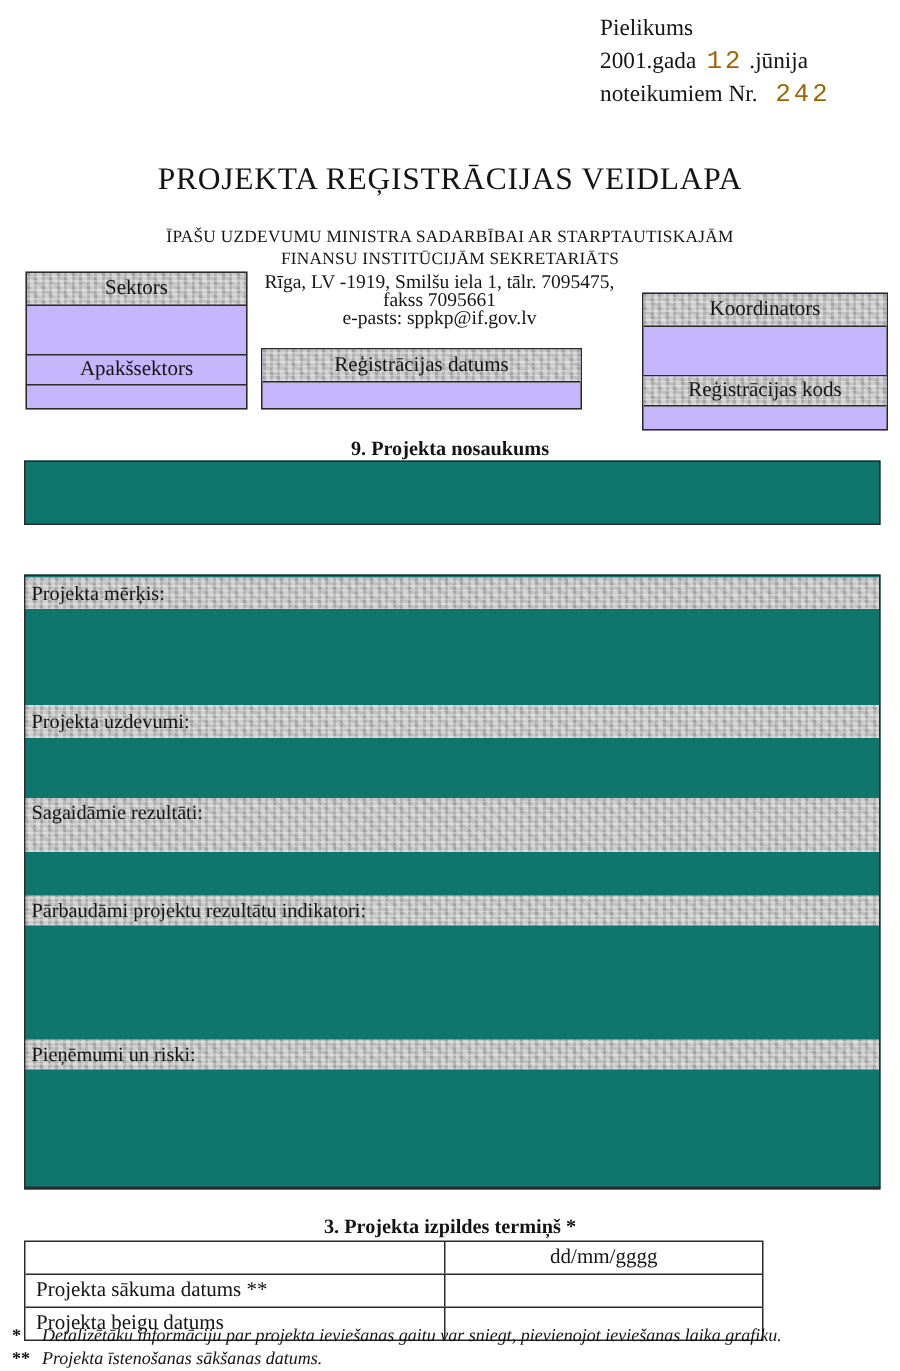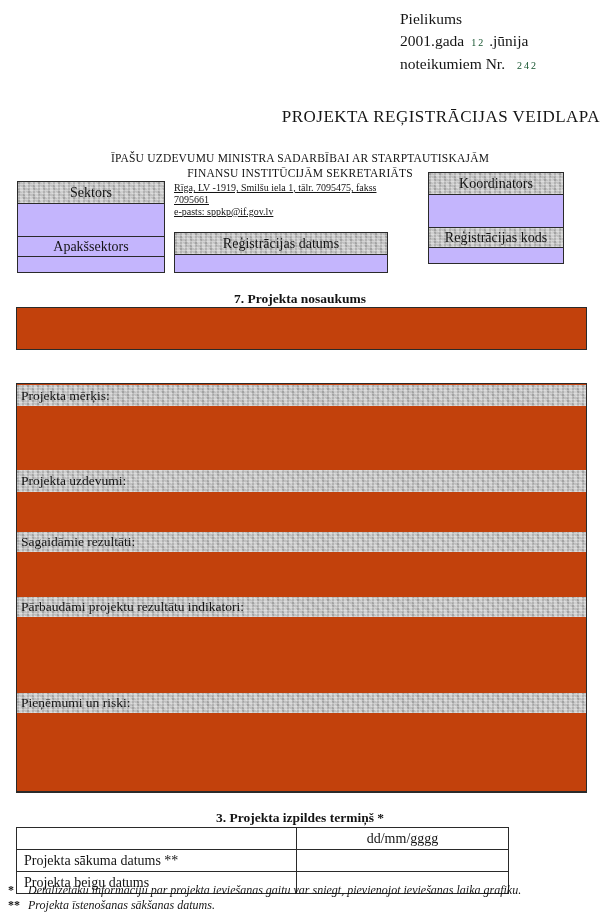--- a/index.html
+++ b/index.html
@@ -11,29 +11,29 @@
     font-family:"Liberation Serif", serif;
     color:#141414;
     overflow:hidden;
   }
   
   .header-note{
     position:absolute;left:400px;top:8px;
     font-size:15.5px;line-height:21.5px;white-space:nowrap;
   }
   .typed{
-    font-family:Liberation Serif, serif;
-    font-size:10px;letter-spacing:2px;color:#14532d;
+    font-family:Liberation Mono, monospace;
+    font-size:17px;letter-spacing:2px;color:#a16207;
   }
   .typed-day{margin:0 4px 0 7px;}
   .typed-nr{margin-left:12px;}
   
   .title{
     position:absolute;top:107px;left:0;width:100%;
-    text-align:right;font-size:17px;letter-spacing:0.5px;
+    text-align:center;font-size:21px;letter-spacing:0.5px;
   }
   .subtitle{
     position:absolute;top:151px;left:0;width:100%;
     text-align:center;font-size:11.5px;line-height:15px;letter-spacing:0.2px;
   }
   
   .shade{
     background-color:#c6c6c6;
     background-image:
       repeating-linear-gradient(0deg, rgba(255,255,255,.30) 0 1px, rgba(0,0,0,0) 1px 3px),
@@ -43,39 +43,39 @@
   
   .regbox{
     position:absolute;border:1.6px solid #2a2a2a;box-sizing:border-box;background:#c4b5fd;
   }
   .regbox .cell{
     box-sizing:border-box;border-bottom:1px solid #2a2a2a;
     font-size:14px;text-align:center;overflow:hidden;
   }
   .regbox .cell.last{border-bottom:none;}
   .box-left{left:17px;top:181px;width:148px;height:92px;}
-  .box-right{left:428px;top:172px;width:136px;height:92px;}
+  .box-right{left:428px;top:195px;width:164px;height:92px;}
   .box-mid{left:174px;top:232px;width:214px;height:41px;}
   .h22{height:22px;line-height:21px;}
   .h33{height:33px;}
   .h20{height:20px;line-height:19px;}
   .h14{height:13px;}
   .h15{height:15px;}
   .contact{
     position:absolute;left:174px;top:182px;width:238px;
-    font-size:10px;line-height:12px;text-decoration:underline;
+    text-align:center;font-size:13px;line-height:12px;
   }
   
   .sec-heading{
     position:absolute;left:0;width:100%;text-align:center;
     font-size:13.5px;font-weight:bold;
   }
   
   .field-box{
-    position:absolute;border:1.6px solid #2a2a2a;box-sizing:border-box;background:#c2410c;
+    position:absolute;border:1.6px solid #2a2a2a;box-sizing:border-box;background:#0f766e;
   }
   .sec1-box{left:16px;top:307px;width:571px;height:43px;}
   .sec2-box{left:16px;top:383px;width:571px;height:410px;border-bottom-width:2px;}
   .band{
     position:absolute;left:0;width:100%;box-sizing:border-box;
     font-size:13.5px;padding-left:4px;overflow:hidden;white-space:nowrap;
   }
   
   .s3-table{
     position:absolute;left:16px;top:827px;width:493px;height:67px;
@@ -142,28 +142,28 @@
     <div class="cell h15 last"></div>
   </div>
 
   <div class="regbox box-right">
     <div class="cell h22 shade">Koordinators</div>
     <div class="cell h33"></div>
     <div class="cell h20 shade">Reģistrācijas kods</div>
     <div class="cell h14 last"></div>
   </div>
 
-  <div class="sec-heading" style="top:291px;">7. Projekta nosaukums</div>
+  <div class="sec-heading" style="top:291px;">9. Projekta nosaukums</div>
   <div class="field-box sec1-box"></div>
 
   <div class="sec-heading" style="top:367px;margin-top:16px;">2. Projekta apraksts</div>
   <div class="field-box sec2-box">
     <div class="band shade" style="top:1px;height:21px;line-height:21px;">Projekta mērķis:</div>
     <div class="band shade" style="top:86px;height:22px;line-height:22px;">Projekta uzdevumi:</div>
-    <div class="band shade" style="top:148px;height:20px;line-height:20px;">Sagaidāmie rezultāti:</div>
+    <div class="band shade" style="top:148px;height:36px;line-height:20px;">Sagaidāmie rezultāti:</div>
     <div class="band shade" style="top:213px;height:20px;line-height:20px;">Pārbaudāmi projektu rezultātu indikatori:</div>
     <div class="band shade" style="top:309px;height:20px;line-height:20px;">Pieņēmumi un riski:</div>
   </div>
 
   <div class="sec-heading" style="top:810px;">3. Projekta izpildes termiņš *</div>
   <div class="s3-table">
     <div class="s3-row">
       <div class="s3-left"></div>
       <div class="s3-right">dd/mm/gggg</div>
     </div>

